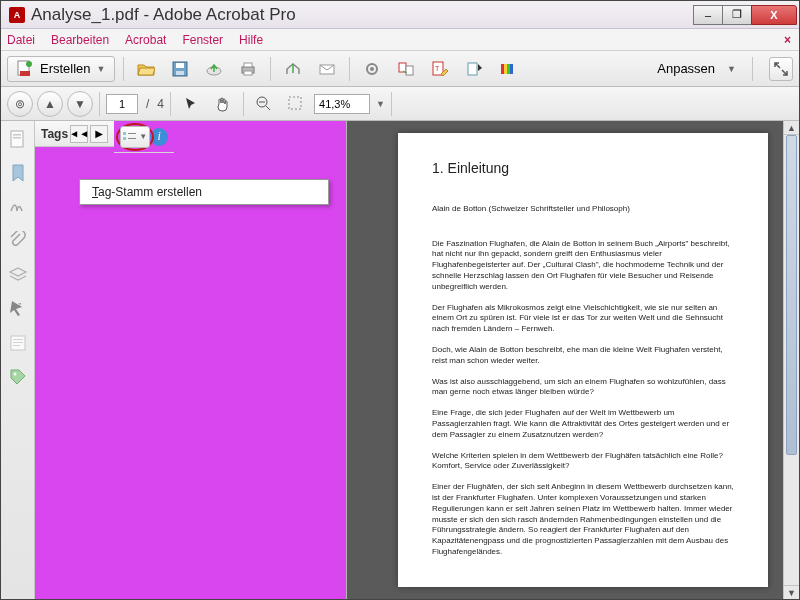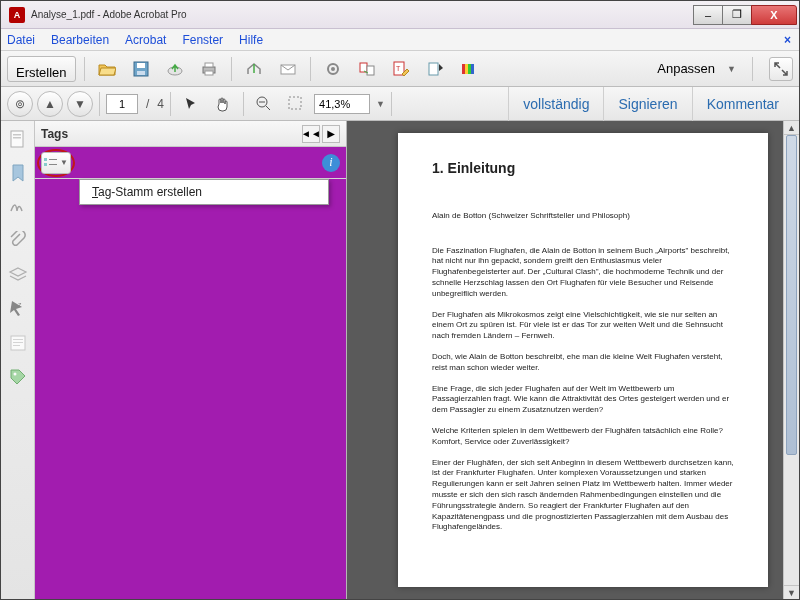--- a/index.html
+++ b/index.html
@@ -2,51 +2,51 @@
 <html><head>
 <meta charset="utf-8">
 <style>
   * { box-sizing: border-box; margin: 0; padding: 0; font-family: "Segoe UI", Tahoma, sans-serif; }
   body { width: 800px; height: 600px; overflow: hidden; background: #fff; }
   .window { width: 800px; height: 600px; border: 1px solid #444; display: flex; flex-direction: column; }
 
   
   .titlebar { height: 28px; background: linear-gradient(#f3f0f4,#e8e3eb); display: flex; align-items: center; padding-left: 8px; border-bottom: 1px solid #c9c0d0; }
   .titlebar .icon { width: 16px; height: 16px; background: #b30000; margin-right: 6px; display: flex; align-items: center; justify-content: center; color: #fff; font-size: 9px; font-weight: bold; border-radius: 2px; }
-  .titlebar .title { font-size: 10px; color: #333; flex: 1; }
+  .titlebar .title { font-size: 17px; color: #333; flex: 1; }
   .win-buttons { display: flex; height: 20px; margin-right: 2px; }
   .win-btn { width: 30px; height: 20px; border: 1px solid #777; background: linear-gradient(#f6f6f6,#d6d6d6); display: flex; align-items: center; justify-content: center; font-size: 11px; margin-left: -1px; }
   .win-btn.close { width: 46px; background: linear-gradient(#e87575,#cf3b3b); color: #fff; border-color: #9a2323; border-radius: 0 3px 0 0; font-weight: bold; }
 
   
-  .menubar { height: 22px; background: #f4f4f4; display: flex; align-items: center; padding: 0 6px; border-bottom: 1px solid #d0d0d0; font-size: 12px; color: #1d4ed8; }
+  .menubar { height: 22px; background: #f4f4f4; display: flex; align-items: center; padding: 0 6px; border-bottom: 1px solid #d0d0d0; font-size: 12px; color: #be185d; }
   .menubar span { margin-right: 16px; cursor: default; }
   .menubar .close-x { margin-left: auto; margin-right: 2px; font-weight: bold; }
 
   
   .toolbar { height: 36px; background: linear-gradient(#f6f6f6,#e7e7e7); border-bottom: 1px solid #bcbcbc; display: flex; align-items: center; padding: 0 6px; gap: 6px; }
   .tb-btn { height: 26px; min-width: 26px; padding: 0 4px; border: 1px solid transparent; display: flex; align-items: center; justify-content: center; font-size: 11px; color: #333; border-radius: 3px; }
   .tb-sep { width: 1px; height: 24px; background: #c6c6c6; margin: 0 2px; }
-  .erstellen { display: flex; align-items: center; gap: 6px; border: 1px solid #bbb; border-radius: 3px; background: linear-gradient(#fcfcfc,#e9e9e9); padding: 2px 8px; height: 26px; font-size: 13px; flex-direction: column; }
+  .erstellen { display: flex; align-items: center; gap: 6px; border: 1px solid #bbb; border-radius: 3px; background: linear-gradient(#fcfcfc,#e9e9e9); padding: 2px 8px; height: 26px; font-size: 13px; }
   .erstellen .caret { font-size: 9px; color: #666; }
   .ico { width: 18px; height: 18px; display: inline-block; }
 
   .toolbar2 { height: 34px; background: linear-gradient(#f6f6f6,#e7e7e7); border-bottom: 1px solid #bcbcbc; display: flex; align-items: center; padding: 0 6px; gap: 4px; }
   .nav-circle { width: 26px; height: 26px; border: 1px solid #bbb; border-radius: 50%; background: linear-gradient(#fff,#e4e4e4); display: flex; align-items: center; justify-content: center; font-size: 12px; color: #555; }
   .page-input { width: 32px; height: 20px; border: 1px solid #aaa; text-align: center; font-size: 11px; }
   .zoom-input { width: 56px; height: 20px; border: 1px solid #aaa; text-align: left; padding: 0 4px; font-size: 11px; }
   .toolbar2 .right-seg { margin-left: auto; display: flex; align-items: center; gap: 0; }
   .linkbtn { height: 34px; padding: 0 14px; display: flex; align-items: center; color: #2b6cb0; font-size: 14px; border-left: 1px solid #cfcfcf; }
 
   
   .main { flex: 1; display: flex; overflow: hidden; background: #e9e9e9; }
   .rail { width: 34px; background: linear-gradient(#f2f2f2,#e4e4e4); border-right: 1px solid #c6c6c6; display: flex; flex-direction: column; align-items: center; padding-top: 8px; gap: 14px; }
   .rail .ricon { width: 20px; height: 20px; opacity: 0.75; }
 
-  .tags-panel { width: 312px; background: #a21caf; border-right: 1px solid #b6b6b6; display: flex; flex-direction: column; font-size: 12px; position: relative; }
+  .tags-panel { width: 312px; background: #d946ef; border-right: 1px solid #b6b6b6; display: flex; flex-direction: row; font-size: 12px; position: relative; }
   .tags-head { height: 26px; display: flex; align-items: center; padding: 0 6px; border-bottom: 1px solid #c8c8c8; background: linear-gradient(#f8f8f8,#e9e9e9); }
   .tags-head .title { flex: 1; font-weight: bold; color: #333; }
   .mini-btn { width: 18px; height: 18px; border: 1px solid #bbb; background: #f4f4f4; margin-left: 2px; display: flex; align-items: center; justify-content: center; font-size: 10px; }
 
   .tags-opts { height: 32px; display: flex; align-items: center; padding: 0 6px; border-bottom: 1px solid #d6d6d6; position: relative; }
   .opts-btn { width: 30px; height: 22px; border: 1px solid #bbb; border-radius: 3px; background: linear-gradient(#fff,#e9e9e9); display: flex; align-items: center; justify-content: center; font-size: 11px; position: relative; }
   .red-circle { position: absolute; left: 2px; top: 2px; width: 38px; height: 28px; border: 2px solid #c01818; border-radius: 50%/50%; pointer-events: none; }
   .info-i { margin-left: auto; width: 18px; height: 18px; border-radius: 50%; background: #3d8ed8; color: #fff; display: flex; align-items: center; justify-content: center; font-style: italic; font-size: 12px; font-family: Georgia, serif; }
 
   .ctx-menu { position: absolute; left: 44px; top: 58px; width: 250px; background: #fff; border: 1px solid #9a9a9a; box-shadow: 2px 2px 4px rgba(0,0,0,0.25); font-size: 12px; }
@@ -55,21 +55,21 @@
   .ctx-item .ul { text-decoration: underline; }
 
   .doc-area { flex: 1; background: #5a5a5a; display: flex; justify-content: center; padding: 12px 10px 12px 30px; overflow: hidden; position: relative; }
   .doc-scroll { position: absolute; right: 0; top: 0; bottom: 0; width: 16px; background: #e8e8e8; border-left: 1px solid #c4c4c4; }
   .doc-scroll .thumb { position: absolute; left: 2px; right: 2px; top: 14px; height: 320px; background: linear-gradient(#cfd9e6,#aebfd4); border: 1px solid #8ea3bd; border-radius: 2px; }
   .doc-scroll .arr { position: absolute; left: 0; right: 0; height: 14px; display: flex; align-items: center; justify-content: center; font-size: 9px; color: #555; background: #e8e8e8; }
   .doc-scroll .arr.top { top: 0; border-bottom: 1px solid #c4c4c4; }
   .doc-scroll .arr.bot { bottom: 0; border-top: 1px solid #c4c4c4; }
 
   .page { width: 370px; background: #fff; box-shadow: 0 0 6px rgba(0,0,0,0.4); padding: 26px 34px; font-family: Arial, sans-serif; color: #222; font-size: 8px; line-height: 1.35; position: relative; }
-  .page h1 { font-size: 14px; font-weight: bold; margin-bottom: 33px; }
+  .page h1 { font-size: 14px; font-weight: normal; margin-bottom: 26px; }
   .page .quote { font-style: italic; margin-bottom: 14px; max-width: 220px; }
   .page .attrib { margin-bottom: 24px; }
   .page p { margin-bottom: 10px; }
 
   .anpassen { margin-left: auto; display: flex; align-items: center; gap: 12px; font-size: 13px; padding: 0 8px; }
   .max-icon { width: 24px; height: 24px; border: 1px solid #bbb; border-radius: 3px; background: linear-gradient(#fff,#e9e9e9); display: flex; align-items: center; justify-content: center; margin-left: 8px; }
 </style>
 </head>
 <body>
 
@@ -219,25 +219,20 @@
       </div>
     <div class="tb-btn">
         <svg class="ico" viewBox="0 0 18 18">
           <rect x="2" y="2" width="12" height="12" fill="none" stroke="#888" stroke-dasharray="2"></rect>
         </svg>
       </div>
     <input class="zoom-input" value="41,3%" style="">
     <span style="font-size:9px;color:#666;margin-left:2px">▼</span>
     <div class="tb-sep"></div>
 
-    <div class="right-seg">
-      <div class="linkbtn">vollständig</div>
-      <div class="linkbtn">Signieren</div>
-      <div class="linkbtn">Kommentar</div>
-    </div>
   </div>
 
   <div class="main">
 
     <div class="rail">
       <svg class="ricon" viewBox="0 0 20 20">
           <rect x="3" y="2" width="12" height="16" fill="#fff" stroke="#999"></rect>
           <rect x="5" y="5" width="8" height="1.5" fill="#bbb"></rect>
           <rect x="5" y="8" width="8" height="1.5" fill="#bbb"></rect>
         </svg>
@@ -294,20 +289,21 @@
       </div>
     </div>
 
     <div class="doc-area">
       <div class="page">
         <h1>1. Einleitung</h1>
         <div class="attrib">Alain de Botton (Schweizer Schriftsteller und Philosoph)</div>
         <p>Die Faszination Flughafen, die Alain de Botton in seinem Buch „Airports" beschreibt, hat nicht nur ihn gepackt, sondern greift den Enthusiasmus vieler Flughafenbegeisterter auf. Der „Cultural Clash", die hochmoderne Technik und der schnelle Herzschlag lassen den Ort Flughafen für viele Besucher und Reisende unbegreiflich werden.</p>
         <p>Der Flughafen als Mikrokosmos zeigt eine Vielschichtigkeit, wie sie nur selten an einem Ort zu spüren ist. Für viele ist er das Tor zur weiten Welt und die Sehnsucht nach fremden Ländern – Fernweh.</p>
         <p>Doch, wie Alain de Botton beschreibt, ehe man die kleine Welt Flughafen versteht, reist man schon wieder weiter.</p>
+        <p>Was ist also ausschlaggebend, um sich an einem Flughafen so wohlzufühlen, dass man gerne noch etwas länger bleiben würde?</p>
         <p>Eine Frage, die sich jeder Flughafen auf der Welt im Wettbewerb um Passagierzahlen fragt. Wie kann die Attraktivität des Ortes gesteigert werden und er dem Passagier zu einem Zusatznutzen werden?</p>
         <p>Welche Kriterien spielen in dem Wettbewerb der Flughäfen tatsächlich eine Rolle? Komfort, Service oder Zuverlässigkeit?</p>
         <p>Einer der Flughäfen, der sich seit Anbeginn in diesem Wettbewerb durchsetzen kann, ist der Frankfurter Flughafen. Unter komplexen Voraussetzungen und starken Regulierungen kann er seit Jahren seinen Platz im Wettbewerb halten. Immer wieder musste er sich den sich rasch ändernden Rahmenbedingungen einstellen und die Führungsstrategie ändern. So reagiert der Frankfurter Flughafen auf den Kapazitätenengpass und die prognostizierten Passagierzahlen mit dem Ausbau des Flughafengeländes.</p>
 
       </div>
       <div class="doc-scroll">
         <div class="arr top">▲</div>
         <div class="thumb"></div>
         <div class="arr bot">▼</div>
       </div>

